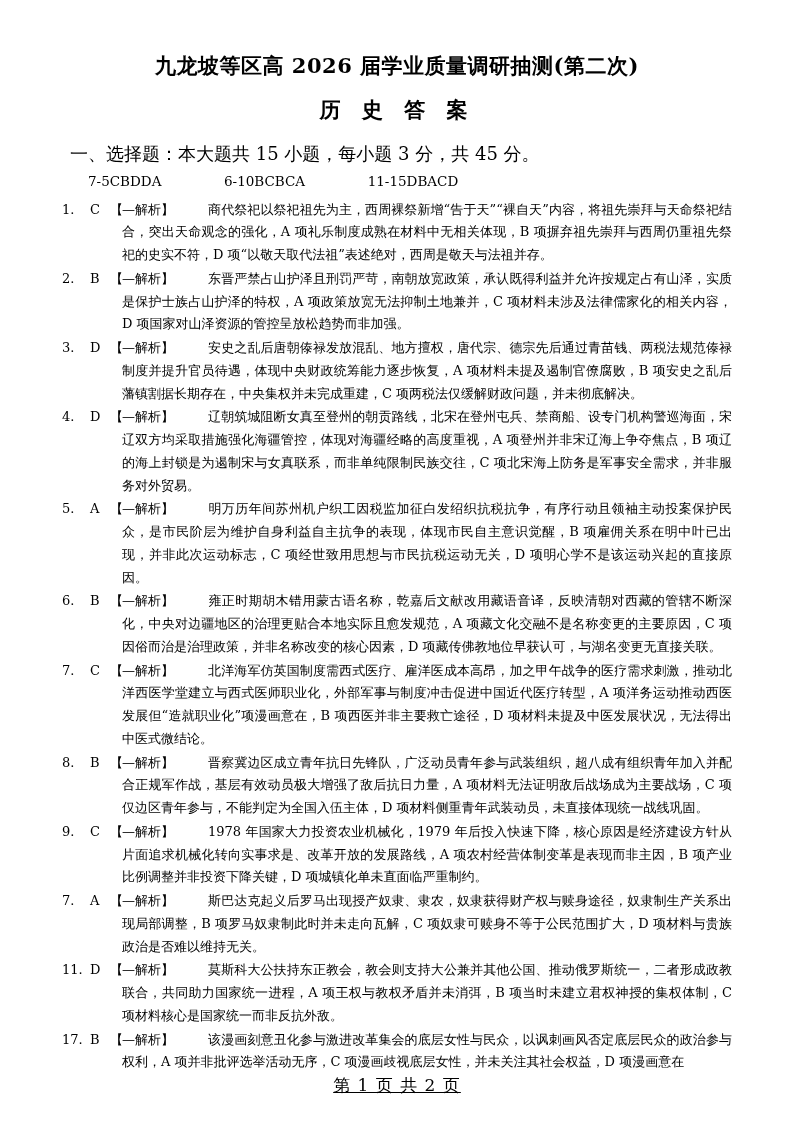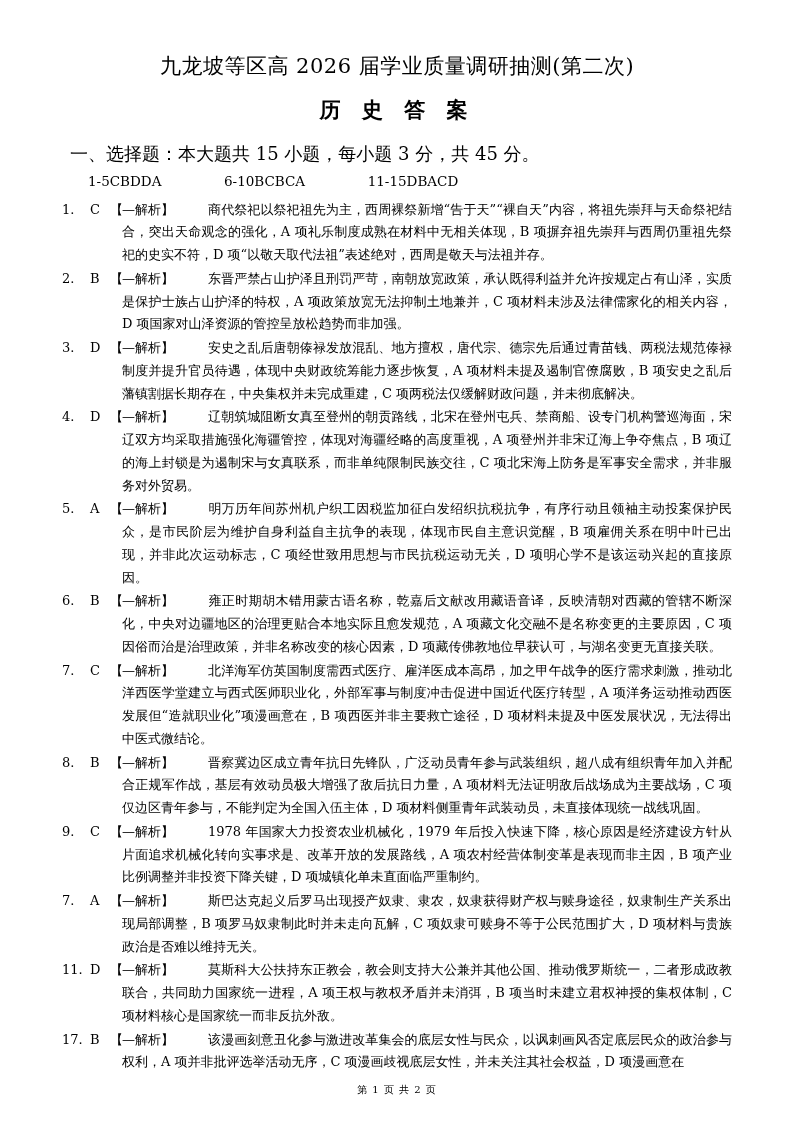--- a/index.html
+++ b/index.html
@@ -17,21 +17,21 @@
   .page {
     width: 794px;
     height: 1123px;
     box-sizing: border-box;
     padding: 44px 62px 0 62px;
     position: relative;
   }
   .doc-title {
     text-align: center;
     font-size: 21px;
-    font-weight: normal;
+    font-weight: bold;
     letter-spacing: 0.5px;
     margin: 8px 0 0 0;
     font-family: "DejaVu Serif", serif;
   }
   .doc-subtitle {
     text-align: center;
     font-size: 21px;
     font-weight: bold;
     letter-spacing: 7px;
     margin: 16px 0 8px 0;
@@ -94,39 +94,40 @@
   }
   .analysis-label {
     font-weight: normal;
   }
   .footer {
     position: absolute;
     left: 0;
     right: 0;
     bottom: 26px;
     text-align: center;
-    font-size: 10px;
+    font-size: 17px;
     letter-spacing: 1px;
+    text-decoration: underline;
   }
   .footer .line {
     display: block;
   }
 </style>
 </head>
 <body>
 
 <div class="page">
 
   <h1 class="doc-title">九龙坡等区高 2026 届学业质量调研抽测(第二次)</h1>
   <h2 class="doc-subtitle">历 史 答 案</h2>
 
   <div class="section-head">一、选择题：本大题共 15 小题，每小题 3 分，共 45 分。</div>
 
   <div class="answer-key">
-    <span>1-5CBDDA</span>
+    <span>7-5CBDDA</span>
     <span class="gap"></span>
     <span>6-10BCBCA</span>
     <span class="gap"></span>
     <span>11-15DBACD</span>
   </div>
 
   <div class="qlist">
 
     <div class="qrow">
       <div class="qnum">1.</div>

